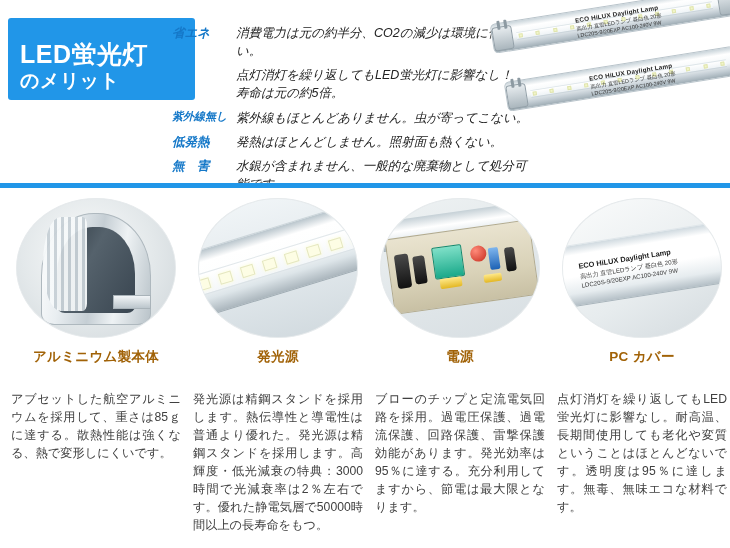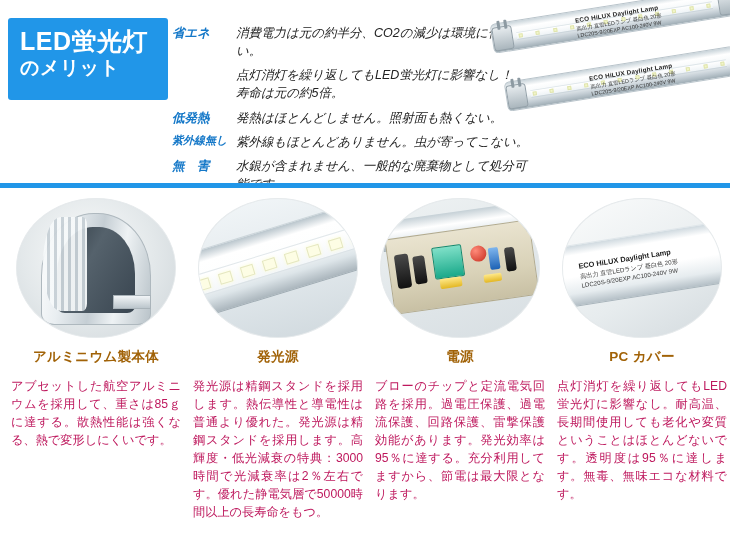--- a/index.html
+++ b/index.html
@@ -21,25 +21,25 @@
     position: relative;
     width: 730px;
     height: 183px;
     background: #ffffff;
     overflow: hidden;
   }
 
   .title-block {
     position: absolute;
     left: 8px; top: 18px;
-    width: 160px; height: 82px;
+    width: 187px; height: 82px;
     background: #2196e8;
     border-radius: 3px;
     color: #ffffff;
-    padding: 9px 10px 0 12px;
+    padding: 22px 10px 0 12px;
     line-height: 1.18;
     font-weight: bold;
     letter-spacing: 0.5px;
   }
   .title-line1 { font-size: 25px; display: block; }
   .title-line2 { font-size: 19px; display: block; }
 
   .features {
     position: absolute;
     left: 172px; top: 24px;
@@ -176,22 +176,22 @@
     text-align: center;
     color: #a16207;
     font-weight: bold;
     font-size: 13.5px;
     margin-top: 10px;
     letter-spacing: 0.3px;
   }
   .card-body {
     font-size: 12.2px;
     line-height: 1.48;
-    color: #be185d;
-    margin-top: 11px;
+    color: #404040;
+    margin-top: 24px;
     padding: 0 3px;
     text-align: justify;
   }
 
   
   .p1-bg { position:absolute; inset:0; background: radial-gradient(circle at 45% 40%, #fbfcfc 0%, #e3e8ea 55%, #cdd4d8 100%); }
   .p1-body {
     position: absolute; left: 24px; top: 14px;
     width: 110px; height: 112px;
     border-radius: 48% 48% 12% 12% / 56% 56% 10% 10%;
@@ -308,27 +308,27 @@
 
       <div class="feature-row">
         <div class="feature-label"></div>
         <div class="feature-text">
           <span class="l2">点灯消灯を繰り返してもLED蛍光灯に影響なし！</span>
           <span class="l2">寿命は元の約5倍。</span>
         </div>
       </div>
 
       <div class="feature-row">
+        <div class="feature-label wide">紫外線無し</div>
+        <div class="feature-text">紫外線もほとんどありません。虫が寄ってこない。</div>
+      </div>
+
+      <div class="feature-row">
         <div class="feature-label">低発熱</div>
         <div class="feature-text">発熱はほとんどしません。照射面も熱くない。</div>
-      </div>
-
-      <div class="feature-row">
-        <div class="feature-label wide">紫外線無し</div>
-        <div class="feature-text">紫外線もほとんどありません。虫が寄ってこない。</div>
       </div>
 
       <div class="feature-row">
         <div class="feature-label">無　害</div>
         <div class="feature-text">水銀が含まれません、一般的な廃棄物として処分可能です。</div>
       </div>
 
     </div>
 
     <div class="lamps">

